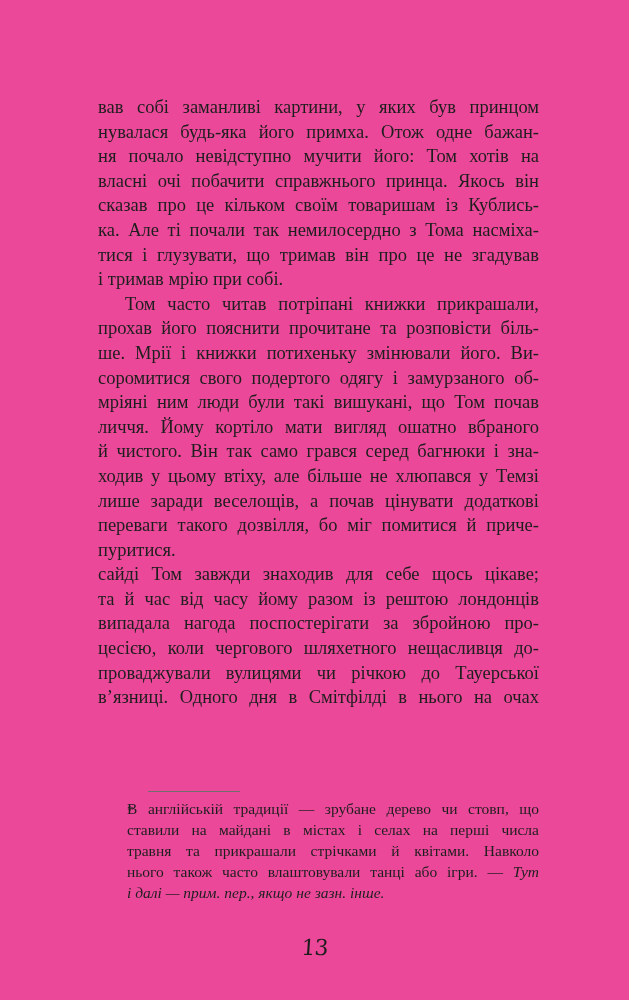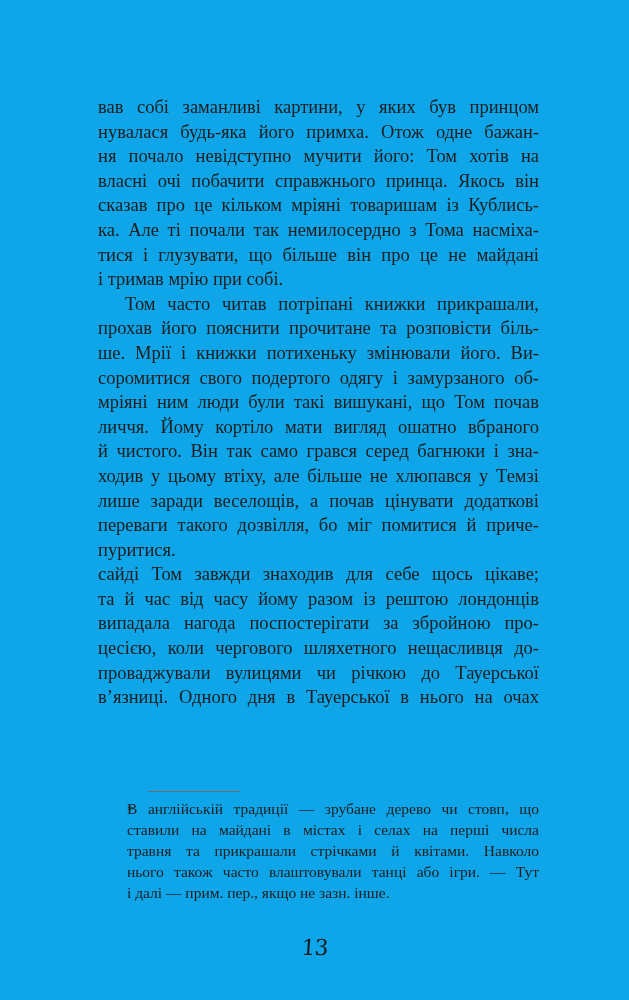--- a/index.html
+++ b/index.html
@@ -4,21 +4,21 @@
 <style>
   html, body {
     margin: 0;
     padding: 0;
     background: #ffffff;
   }
   .page {
     position: relative;
     width: 629px;
     height: 1000px;
-    background: #0ea5e9;
+    background: #ec4899;
     font-family: "Liberation Serif", serif;
     color: #1e1e1e;
     overflow: hidden;
   }
   .body-text {
     position: absolute;
     left: 98px;
     top: 95px;
     width: 441px;
     font-size: 18.5px;
@@ -67,20 +67,21 @@
   .fn-text {
   }
   .fn-line {
     text-align: justify;
     text-align-last: justify;
   }
   .fn-line.endline {
     text-align-last: left;
   }
   .fn-line .it {
+    font-style: italic;
   }
   .page-number {
     position: absolute;
     left: 0;
     top: 935px;
     width: 629px;
     text-align: center;
     font-family: "DejaVu Serif", serif;
     font-size: 22px;
     letter-spacing: -1px;
@@ -91,41 +92,41 @@
 </head>
 <body>
 
 <div class="page">
 
   <div class="body-text" id="body-text">
       <div class="line">вав собі заманливі картини, у яких був принцом</div>
       <div class="line">нувалася будь-яка його примха. Отож одне бажан-</div>
       <div class="line">ня почало невідступно мучити його: Том хотів на</div>
       <div class="line">власні очі побачити справжнього принца. Якось він</div>
-      <div class="line">сказав про це кільком мріяні товаришам із Кублись-</div>
+      <div class="line">сказав про це кільком своїм товаришам із Кублись-</div>
       <div class="line">ка. Але ті почали так немилосердно з Тома насміха-</div>
-      <div class="line">тися і глузувати, що більше він про це не майдані</div>
+      <div class="line">тися і глузувати, що тримав він про це не згадував</div>
       <div class="line endline">і тримав мрію при собі.</div>
       <div class="line indent">Том часто читав потріпані книжки прикрашали,</div>
       <div class="line">прохав його пояснити прочитане та розповісти біль-</div>
       <div class="line">ше. Мрії і книжки потихеньку змінювали його. Ви-</div>
       <div class="line">соромитися свого подертого одягу і замурзаного об-</div>
       <div class="line">мріяні ним люди були такі вишукані, що Том почав</div>
       <div class="line">личчя. Йому кортіло мати вигляд ошатно вбраного</div>
       <div class="line">й чистого. Він так само грався серед багнюки і зна-</div>
       <div class="line">ходив у цьому втіху, але більше не хлюпався у Темзі</div>
       <div class="line">лише заради веселощів, а почав цінувати додаткові</div>
       <div class="line">переваги такого дозвілля, бо міг помитися й приче-</div>
       <div class="line endline">пуритися.</div>
       <div class="line">сайді Том завжди знаходив для себе щось цікаве;</div>
       <div class="line">та й час від часу йому разом із рештою лондонців</div>
       <div class="line">випадала нагода поспостерігати за збройною про-</div>
       <div class="line">цесією, коли чергового шляхетного нещасливця до-</div>
       <div class="line">проваджували вулицями чи річкою до Тауерської</div>
-      <div class="line">в’язниці. Одного дня в Тауерської в нього на очах</div>
+      <div class="line">в’язниці. Одного дня в Смітфілді в нього на очах</div>
     </div>
 
   <div class="footnote-sep"></div>
 
   <div class="footnote">
     <span class="fn-marker">*</span>
     <div class="fn-text" id="fn-text">
         <div class="fn-line"><span>В англійській традиції — зрубане дерево чи стовп, що</span></div>
         <div class="fn-line"><span>ставили на майдані в містах і селах на перші числа</span></div>
         <div class="fn-line"><span>травня та прикрашали стрічками й квітами. Навколо</span></div>

